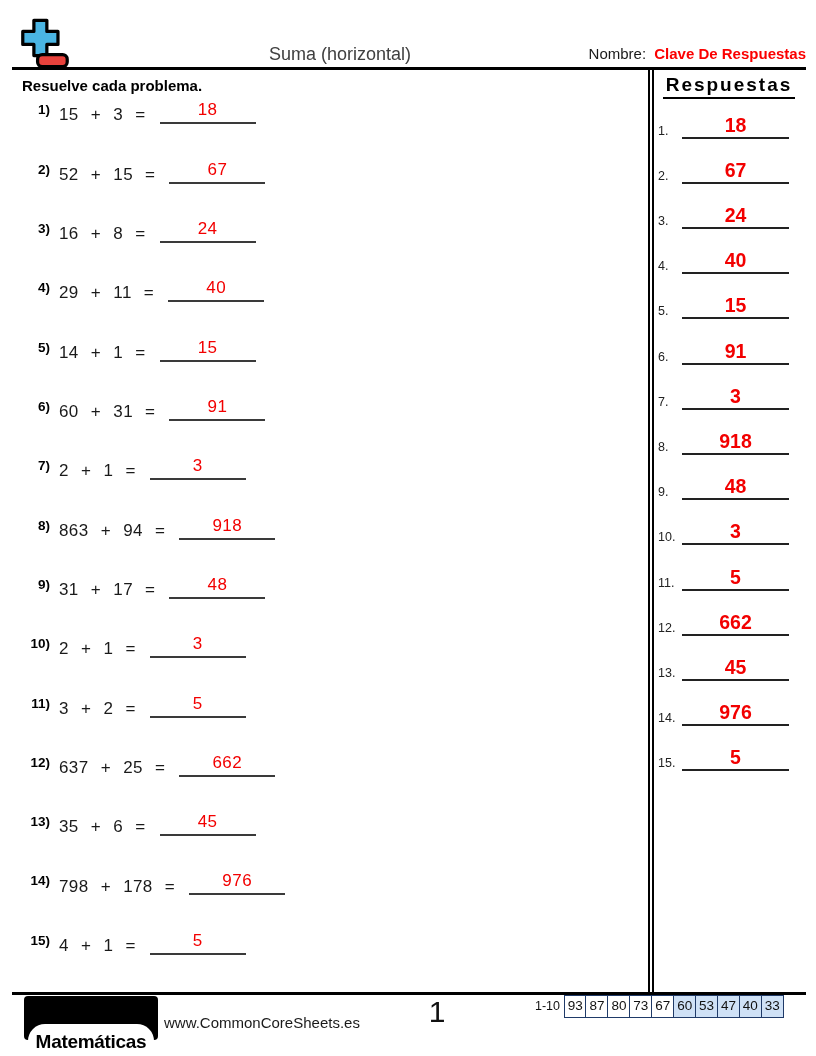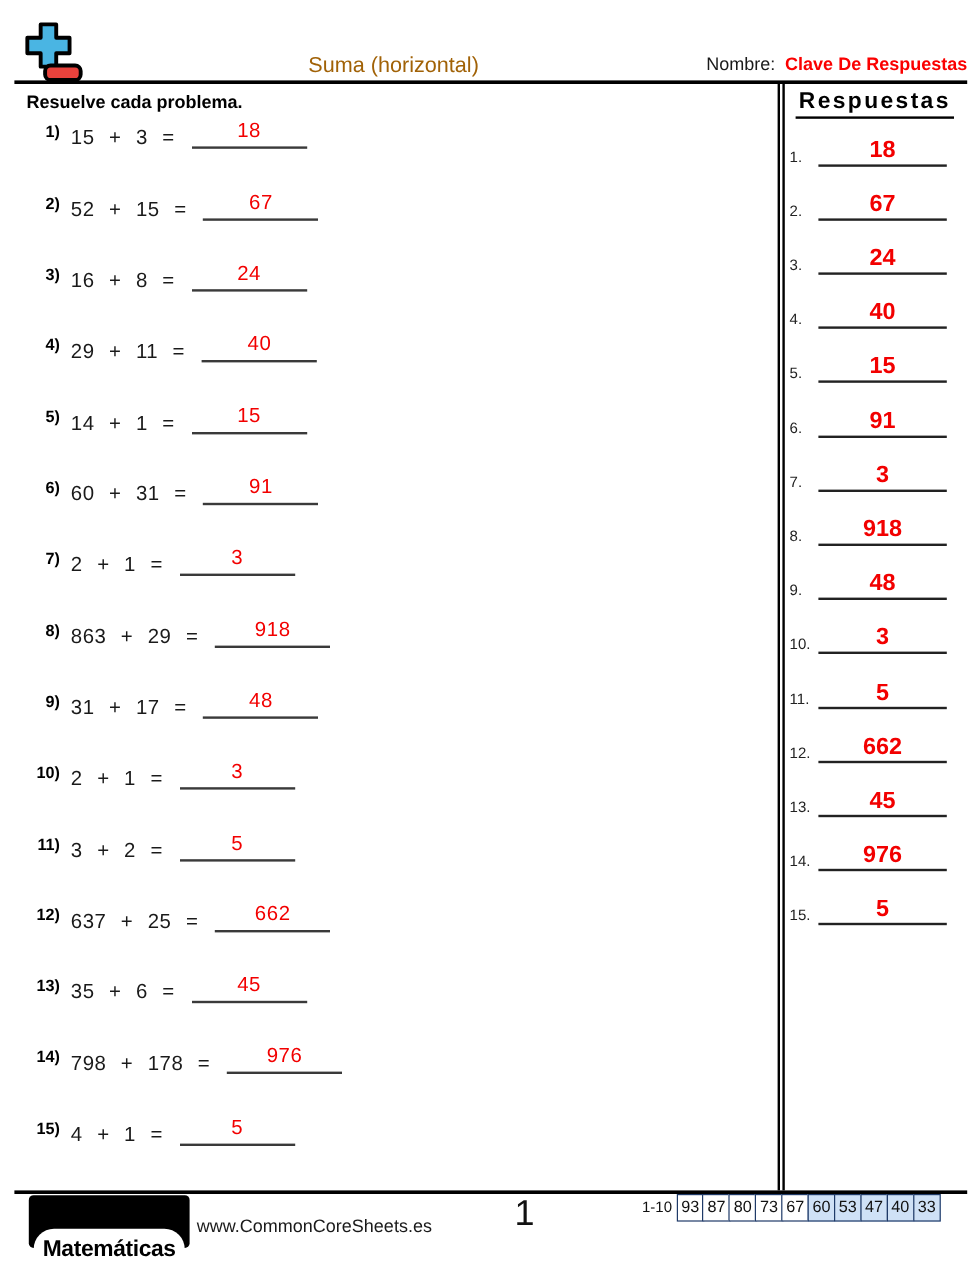--- a/index.html
+++ b/index.html
@@ -1,22 +1,22 @@
 <!DOCTYPE html>
 <html><head>
 <meta charset="utf-8">
 <style>
   html,body{margin:0;padding:0;background:#fff;}
   .page{position:relative;width:816px;height:1056px;background:#ffffff;
         font-family:"Liberation Sans", sans-serif;color:#111;overflow:hidden;}
 
   
   .logo{position:absolute;left:20px;top:17px;width:50px;height:53px;}
-  .title{position:absolute;left:0;top:44px;width:656px;text-align:center;
-         font-size:18px;color:#a16207;}
+  .title{position:absolute;left:12px;top:44px;width:656px;text-align:center;
+         font-size:18px;color:#404040;}
   .namebox{position:absolute;right:10px;top:45px;font-size:15px;color:#1a1a1a;white-space:nowrap;}
   .namevalue{font-weight:bold;margin-left:4px;}
   .hline{position:absolute;left:12px;right:10px;height:3px;background:#000;}
   .hline.top{top:67px;}
   .hline.bottom{top:992px;}
   .instructions{position:absolute;left:22px;top:77px;font-size:15px;font-weight:bold;color:#000;}
 
   
   .prow{position:absolute;left:22px;height:29px;display:flex;align-items:flex-end;}
   .pnum{width:28px;text-align:right;font-weight:bold;font-size:13.5px;
@@ -107,21 +107,21 @@
         <span class="pexpr">60 + 31 =</span>
         <span class="pline"><span class="pans" style="color: rgb(242, 0, 0);">91</span></span>
       </div>
       <div class="prow" style="top: 451.22px;">
         <span class="pnum">7)</span>
         <span class="pexpr">2 + 1 =</span>
         <span class="pline"><span class="pans" style="color: rgb(242, 0, 0);">3</span></span>
       </div>
       <div class="prow" style="top: 510.54px;">
         <span class="pnum">8)</span>
-        <span class="pexpr">863 + 29 =</span>
+        <span class="pexpr">863 + 94 =</span>
         <span class="pline"><span class="pans" style="color: rgb(242, 0, 0);">918</span></span>
       </div>
       <div class="prow" style="top: 569.86px;">
         <span class="pnum">9)</span>
         <span class="pexpr">31 + 17 =</span>
         <span class="pline"><span class="pans" style="color: rgb(242, 0, 0);">48</span></span>
       </div>
       <div class="prow" style="top: 629.18px; justify-content: flex-end;">
         <span class="pnum">10)</span>
         <span class="pexpr">2 + 1 =</span>

